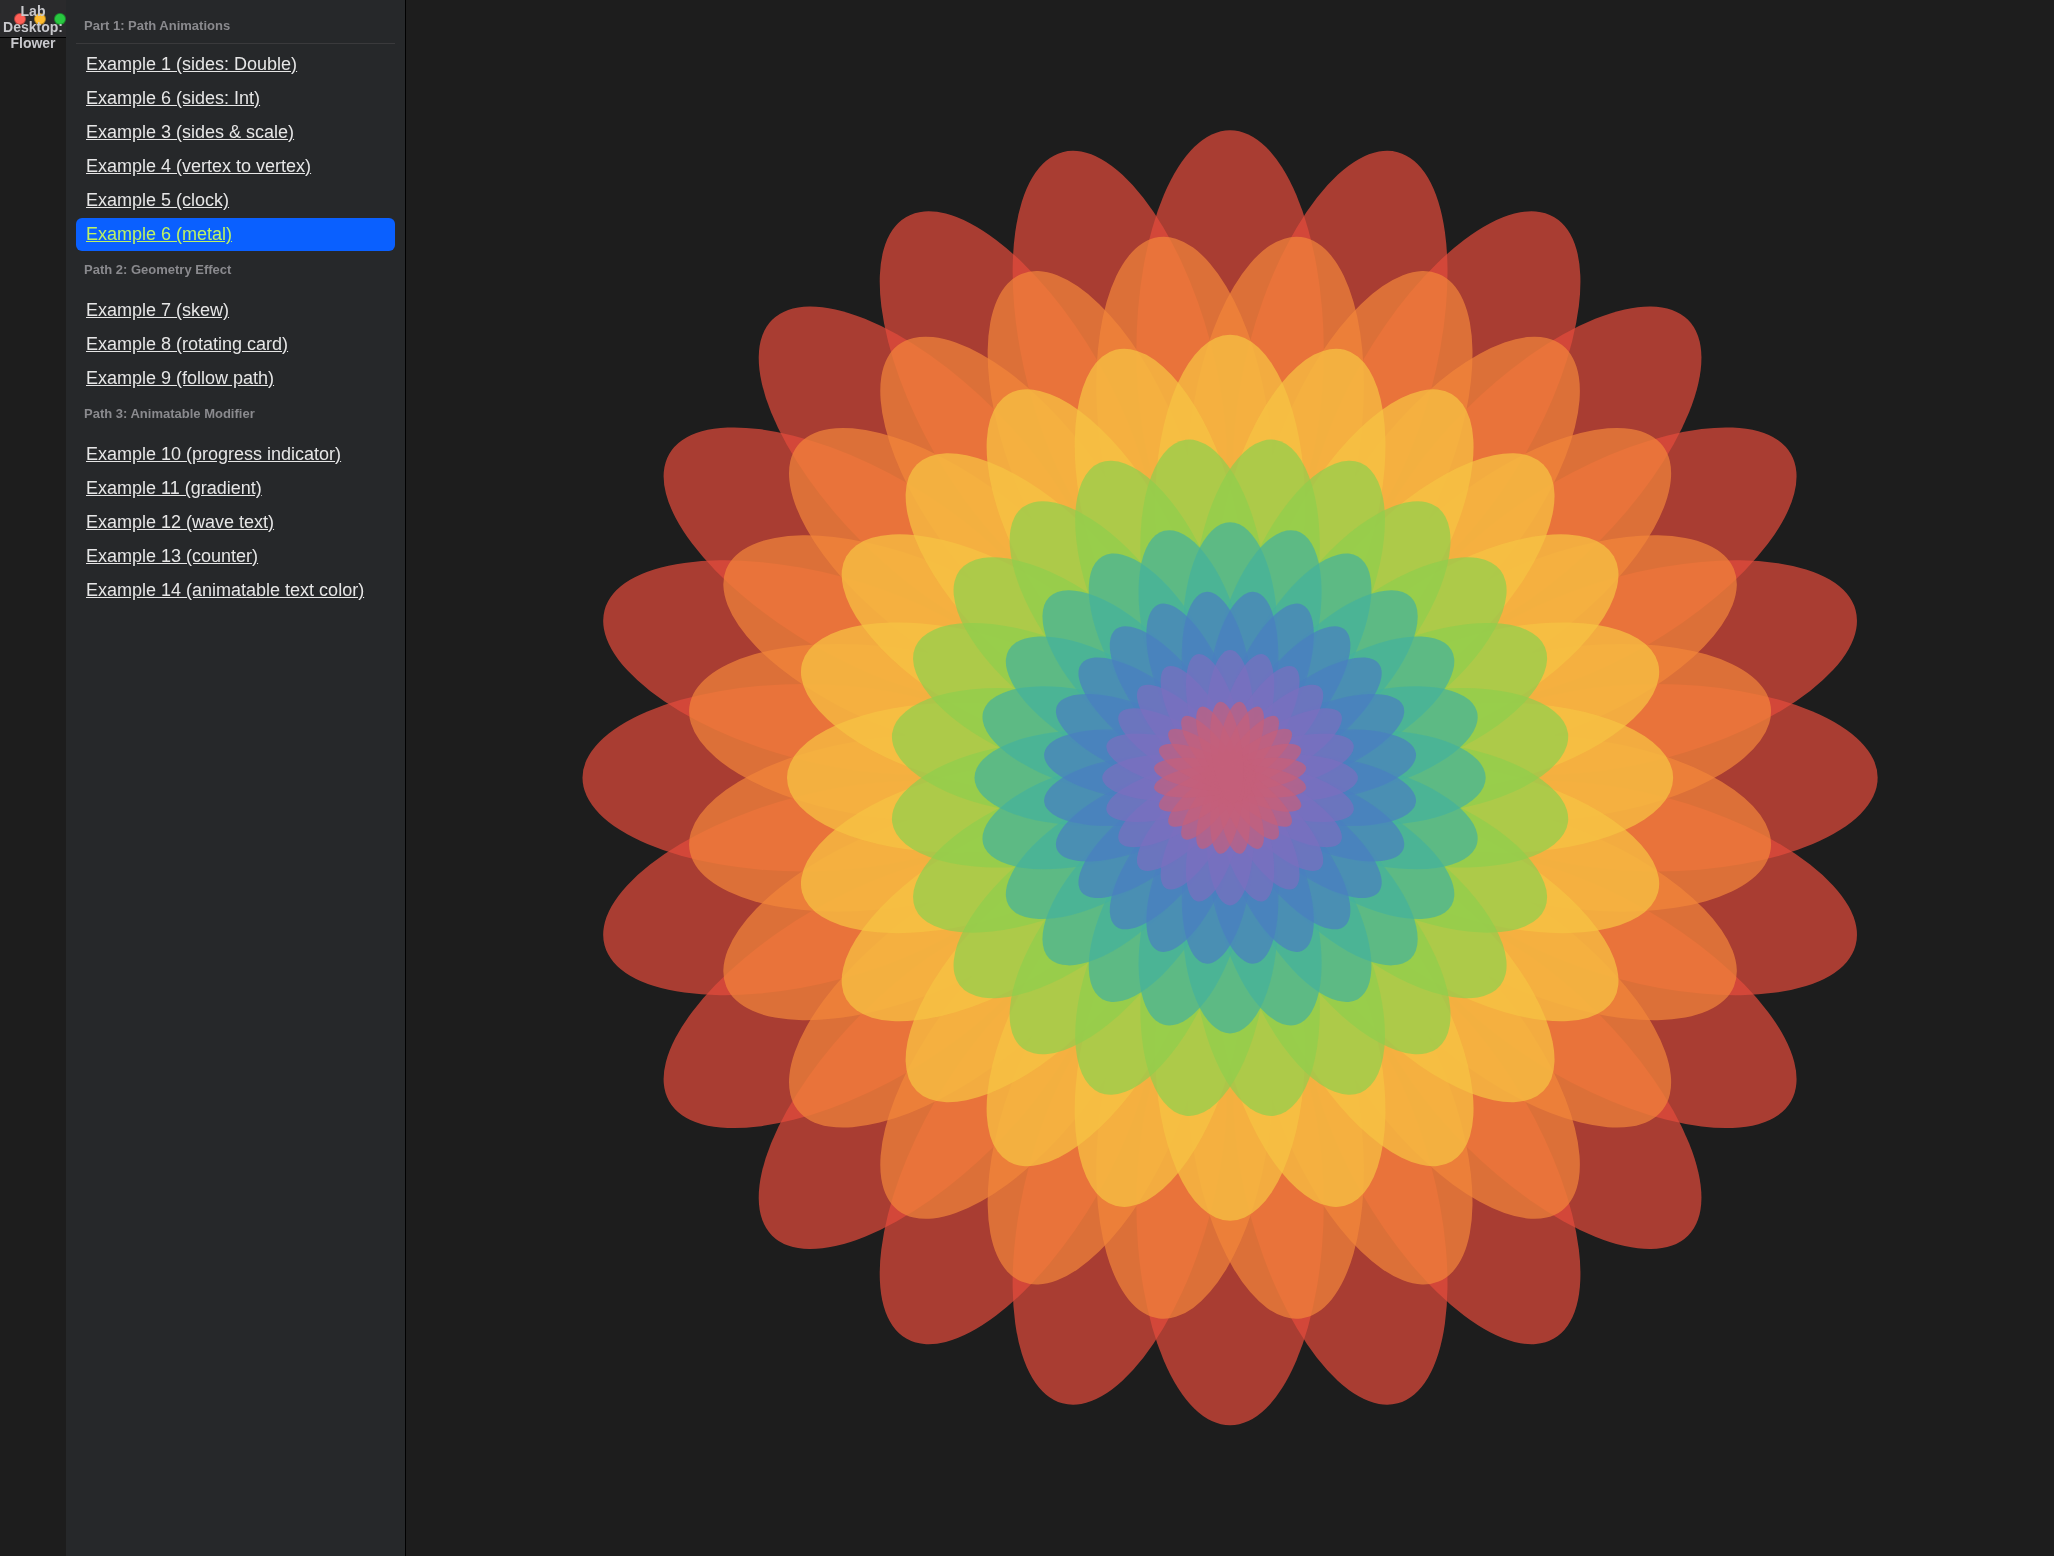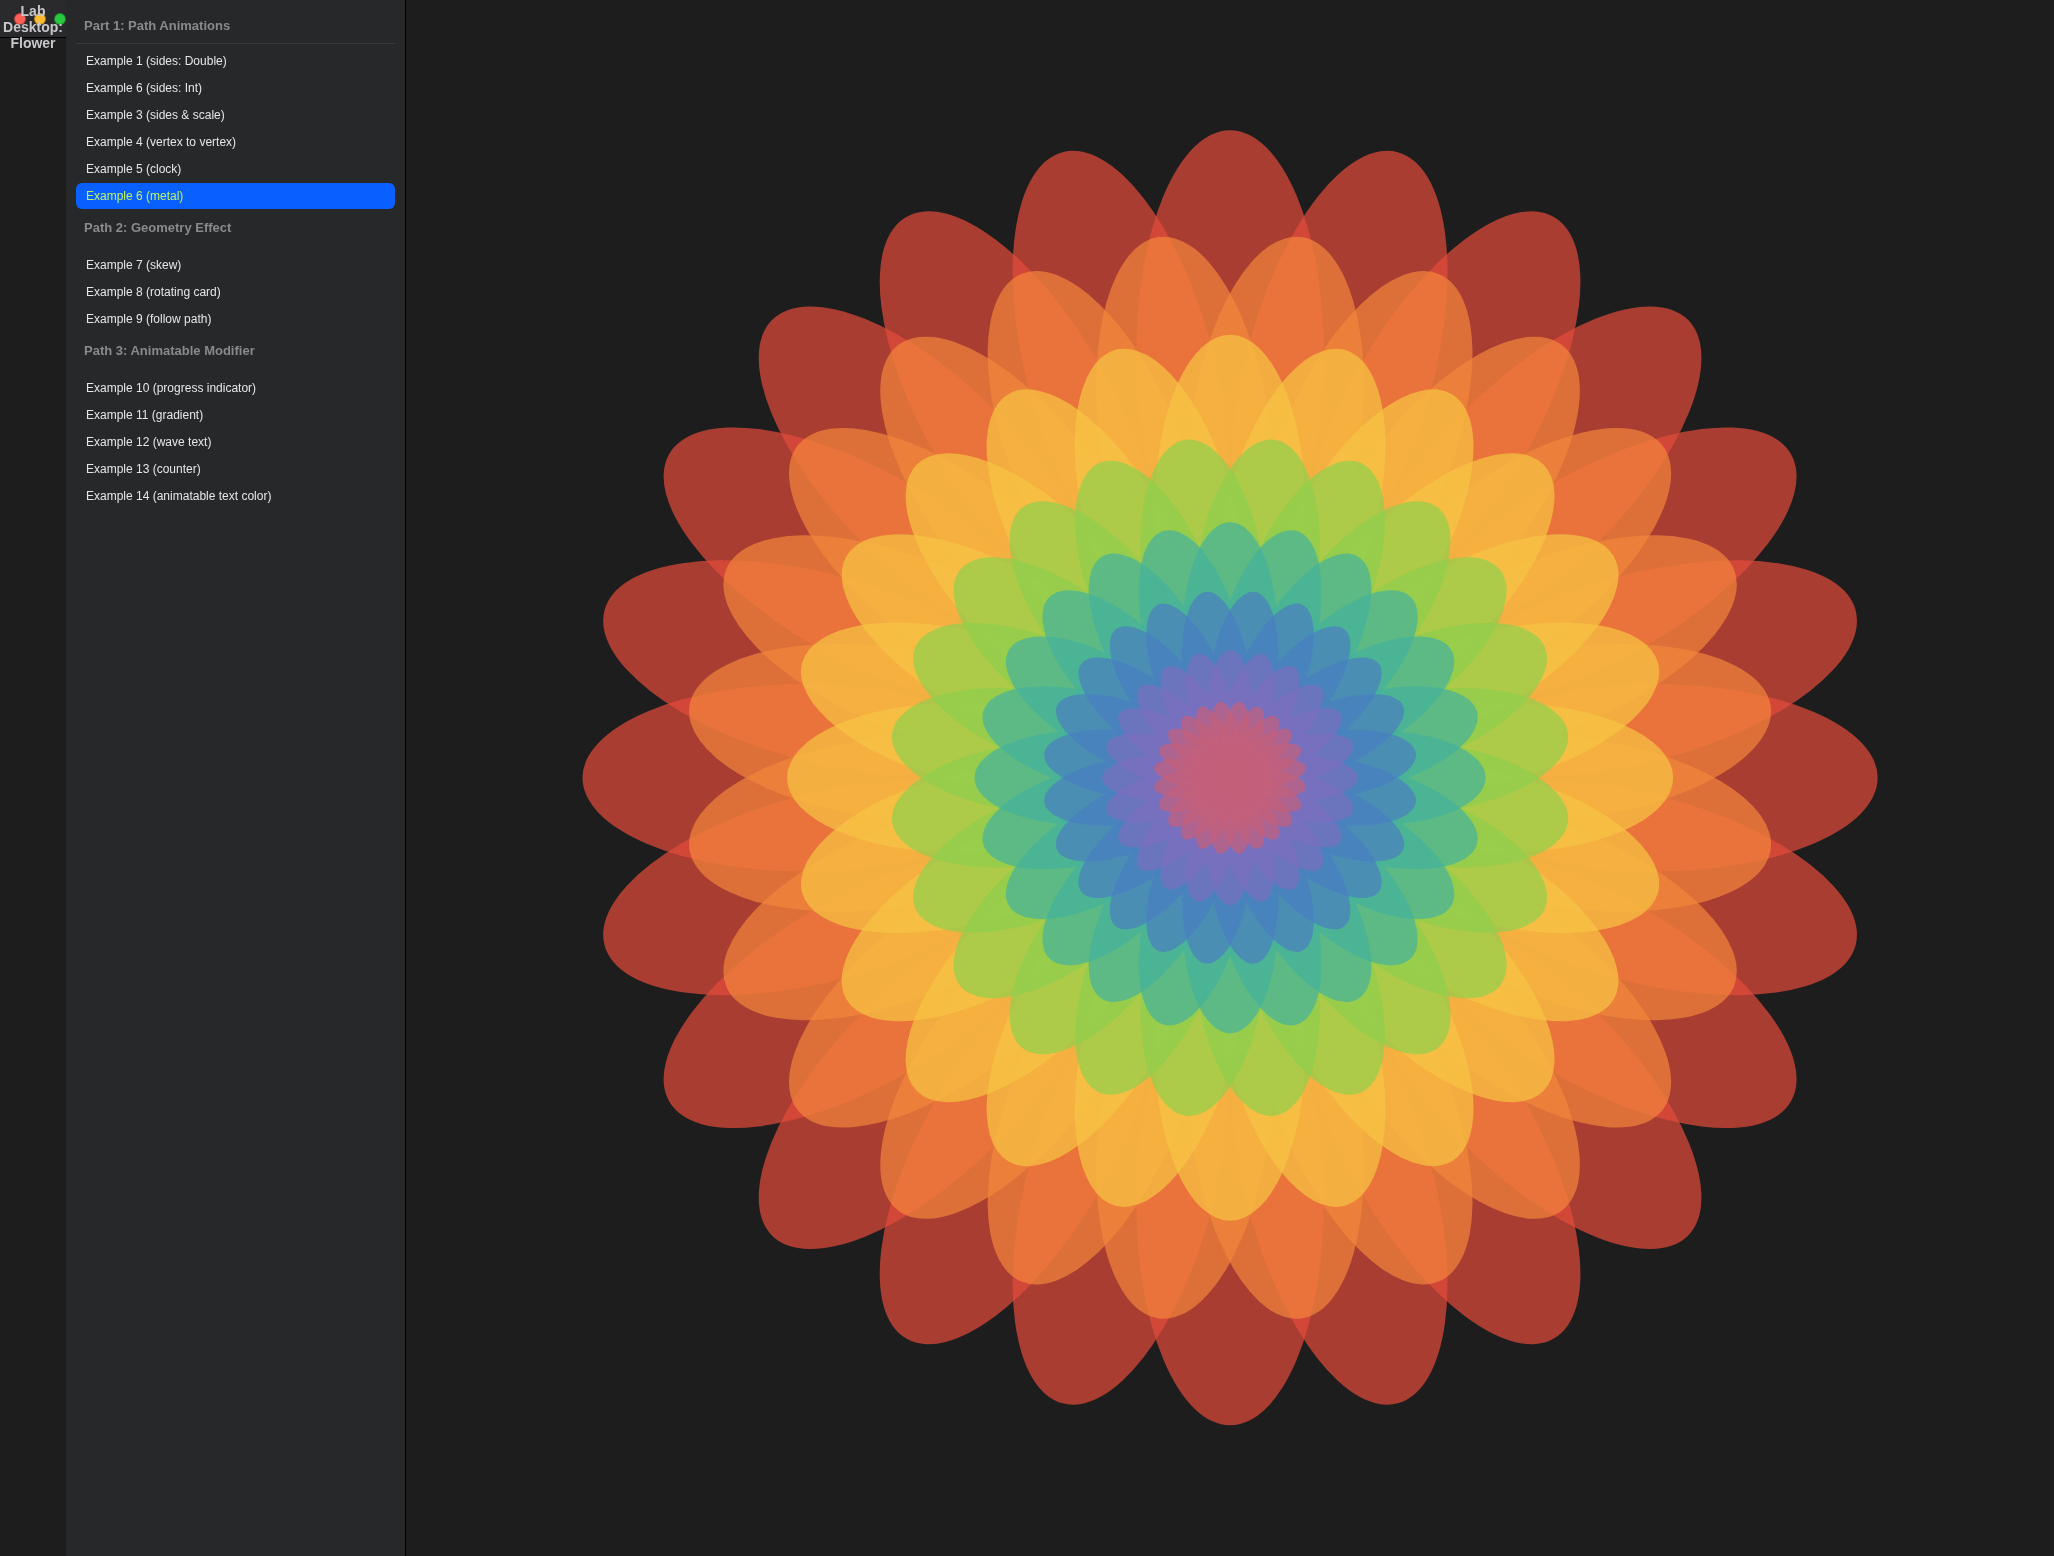--- a/index.html
+++ b/index.html
@@ -75,26 +75,27 @@
     font-weight: 600;
     color: var(--section-header);
     padding: 10px 8px 16px 8px;
   }
   .section-header.first {
     border-bottom: 1px solid var(--divider);
     margin-bottom: 4px;
     padding-bottom: 10px;
   }
   .item {
-    font-size: 12px;
+    font-size: 18px;
     color: var(--text);
     padding: 6px 10px;
     border-radius: 6px;
     margin: 1px 0;
     cursor: default;
+    text-decoration: underline;
   }
   .item.selected {
     background: var(--selected);
     color: #bef264;
   }
   .content {
     flex: 1;
     background: var(--content-bg);
     display: flex;
     align-items: center;

